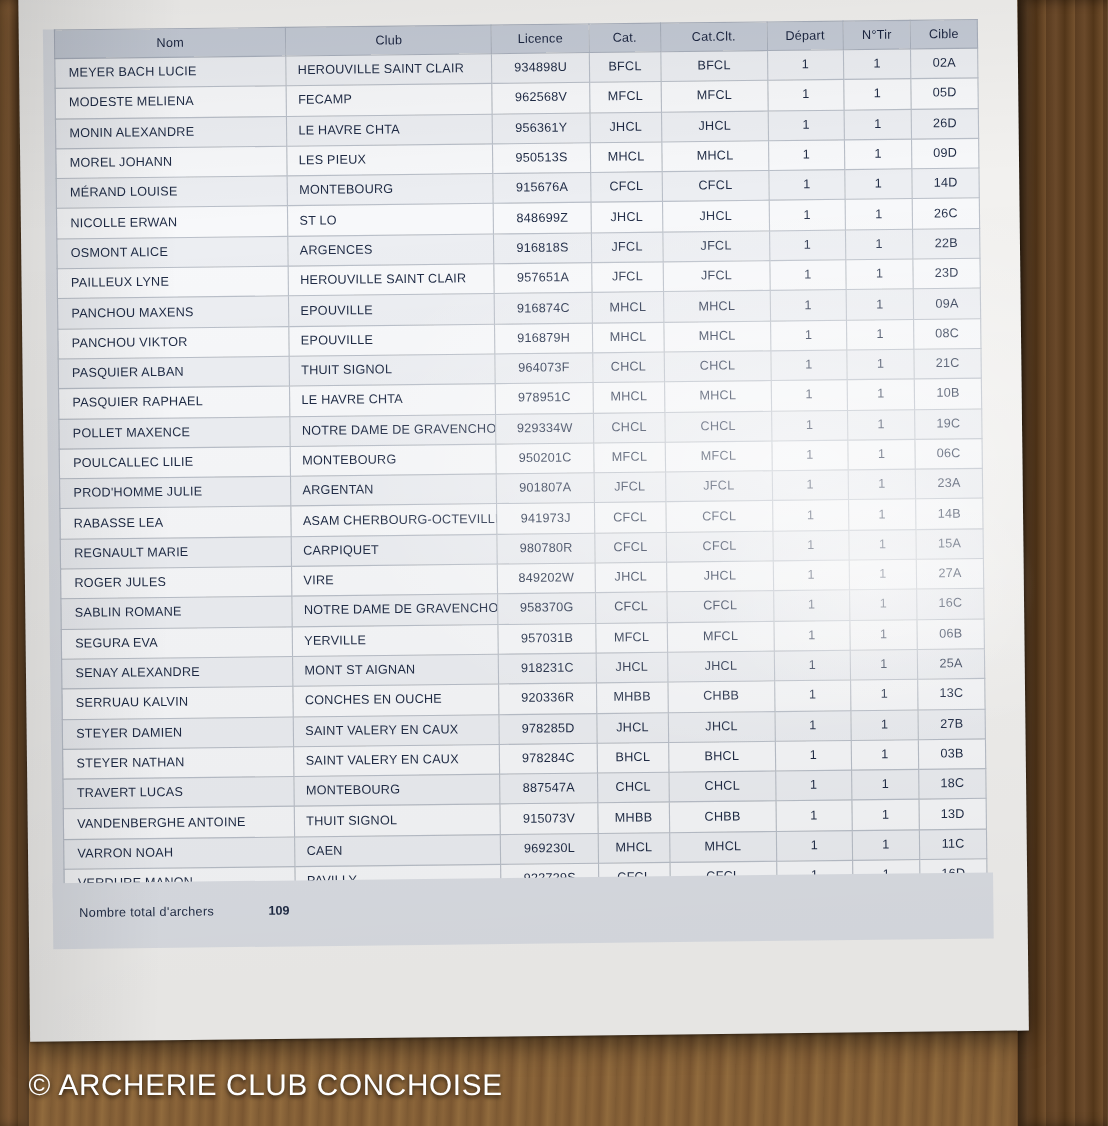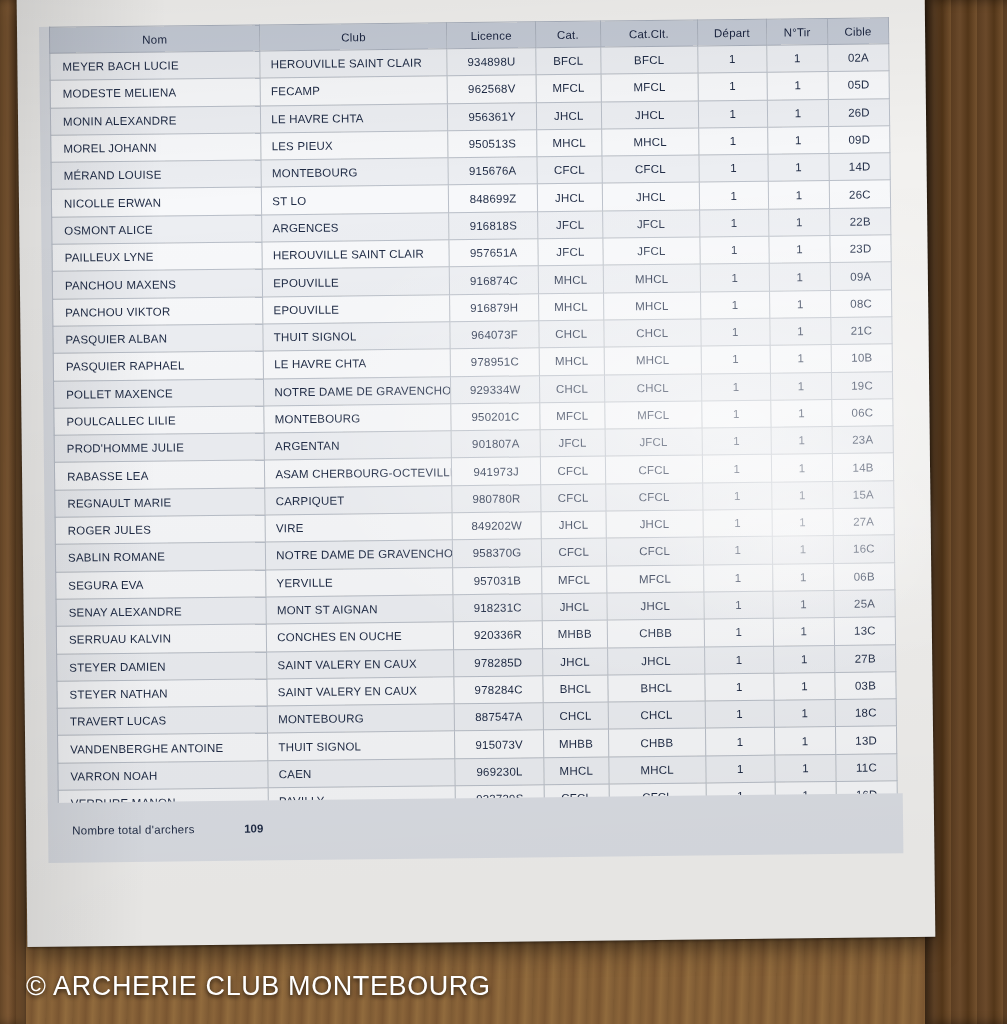--- a/index.html
+++ b/index.html
@@ -512,14 +512,14 @@
     </div>
 
     <div class="glare"></div>
 
     <div id="footer-band">
       <span class="total-label">Nombre total d'archers</span>
       <span class="total-value">109</span>
     </div>
   </div>
 
-  <div id="watermark">© ARCHERIE CLUB MONTEBOURG</div>
+  <div id="watermark">© ARCHERIE CLUB CONCHOISE</div>
 </div>
 
 </body></html>

